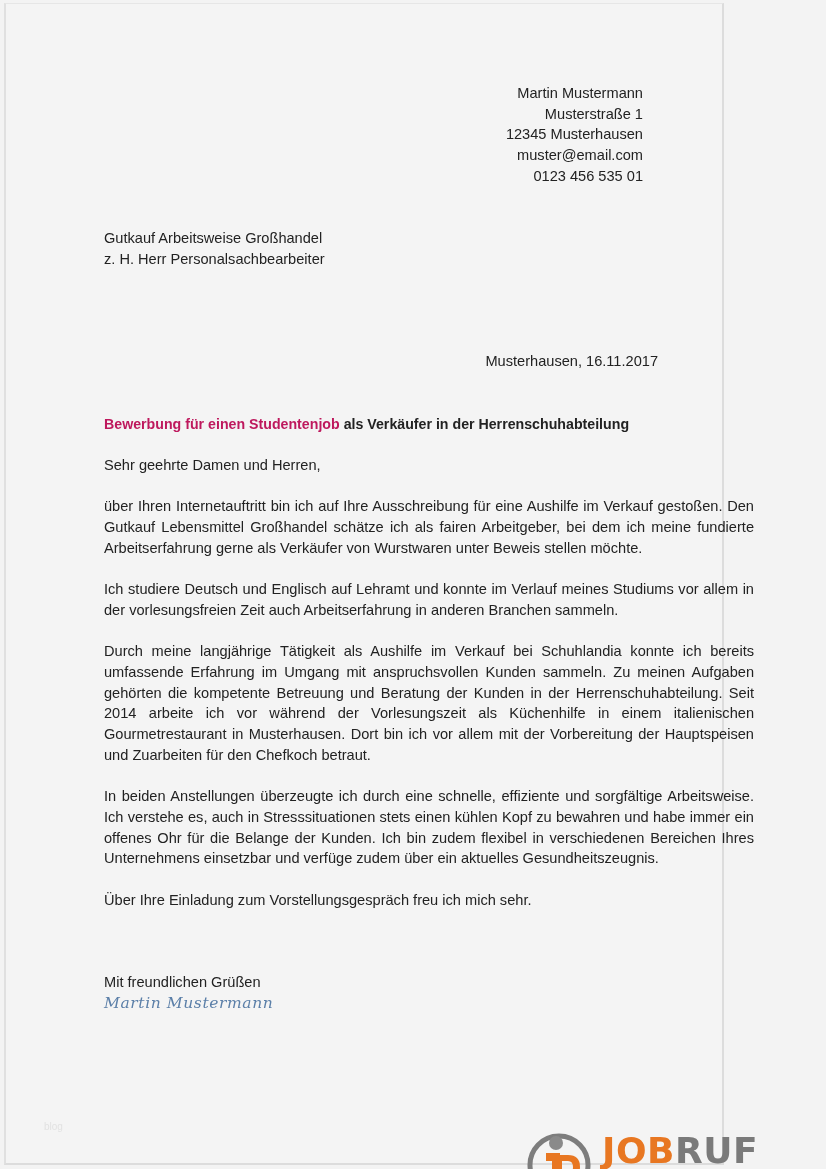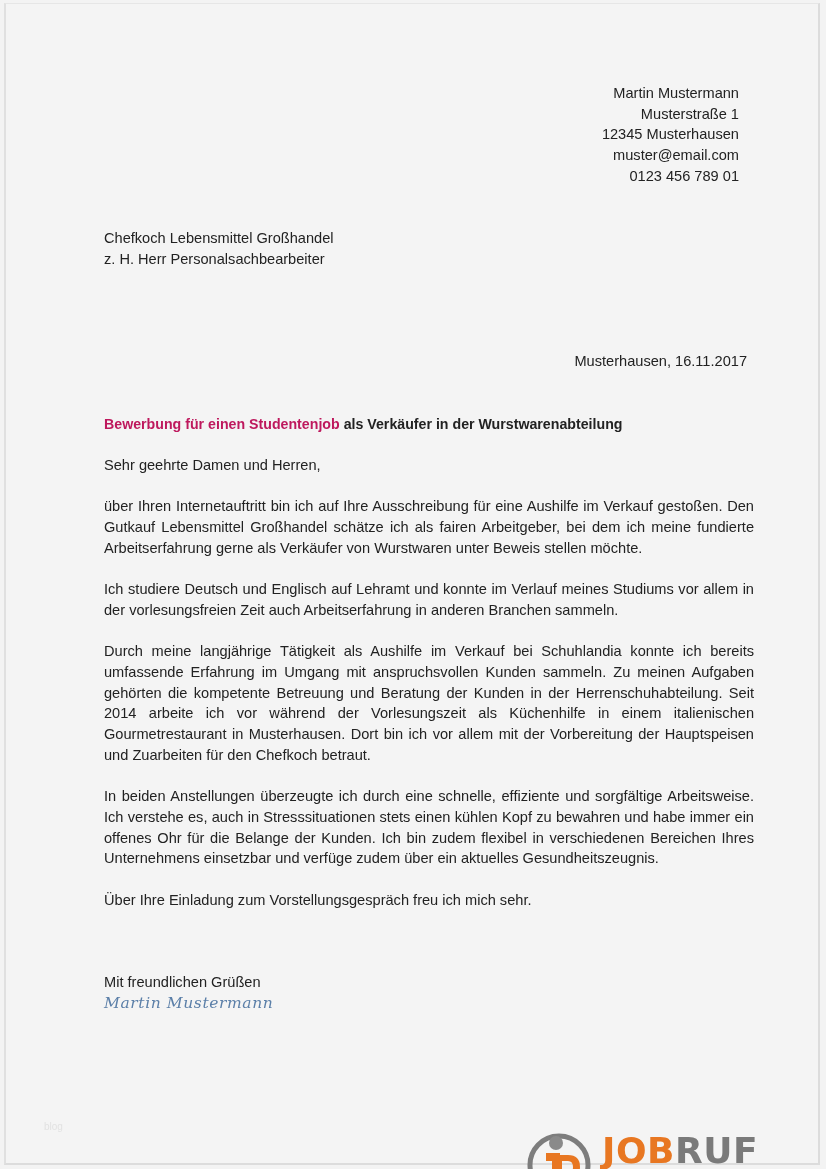--- a/index.html
+++ b/index.html
@@ -12,21 +12,21 @@
       height: 1169px;
       position: relative;
       overflow: hidden;
       font-family: "Liberation Sans", "DejaVu Sans", sans-serif;
       color: #222222;
     }
     .page {
       position: absolute;
       left: 4px;
       top: 3px;
-      width: 816px;
+      width: 720px;
       height: 1162px;
       background: #f4f4f4;
       border-left: 2px solid #e0e0e0;
       border-top: 1px solid #e6e6e6;
       border-right: 2px solid #dcdcdc;
       border-bottom: 2px solid #dcdcdc;
       box-sizing: border-box;
     }
     .text {
       font-size: 14.6px;
@@ -40,21 +40,21 @@
       text-align: right;
     }
     .sender div, .recipient div { white-space: nowrap; }
     .recipient {
       position: absolute;
       left: 98px;
       top: 224px;
     }
     .date {
       position: absolute;
-      right: 71px;
+      right: 64px;
       top: 347px;
       white-space: nowrap;
     }
     .subject {
       position: absolute;
       left: 98px;
       top: 410px;
       font-weight: bold;
       white-space: nowrap;
       font-size: 14.2px;
@@ -136,31 +136,31 @@
 </head>
 <body>
 
 <div class="page">
 
   <div class="sender text">
     <div>Martin Mustermann</div>
     <div>Musterstraße 1</div>
     <div>12345 Musterhausen</div>
     <div>muster@email.com</div>
-    <div>0123 456 789 01</div>
+    <div>0123 456 535 01</div>
   </div>
 
   <div class="recipient text">
-    <div>Chefkoch Lebensmittel Großhandel</div>
+    <div>Gutkauf Arbeitsweise Großhandel</div>
     <div>z. H. Herr Personalsachbearbeiter</div>
   </div>
 
   <div class="date text">Musterhausen, 16.11.2017</div>
 
-  <div class="subject text"><span class="accent">Bewerbung für einen Studentenjob</span><span> als Verkäufer in der Wurstwarenabteilung</span></div>
+  <div class="subject text"><span class="accent">Bewerbung für einen Studentenjob</span><span> als Verkäufer in der Herrenschuhabteilung</span></div>
 
   <div class="body text">
     <p>Sehr geehrte Damen und Herren,</p>
     <p>über Ihren Internetauftritt bin ich auf Ihre Ausschreibung für eine Aushilfe im Verkauf gestoßen. Den Gutkauf Lebensmittel Großhandel schätze ich als fairen Arbeitgeber, bei dem ich meine fundierte Arbeitserfahrung gerne als Verkäufer von Wurstwaren unter Beweis stellen möchte.</p>
     <p>Ich studiere Deutsch und Englisch auf Lehramt und konnte im Verlauf meines Studiums vor allem in der vorlesungsfreien Zeit auch Arbeitserfahrung in anderen Branchen sammeln.</p>
     <p>Durch meine langjährige Tätigkeit als Aushilfe im Verkauf bei Schuhlandia konnte ich bereits umfassende Erfahrung im Umgang mit anspruchsvollen Kunden sammeln. Zu meinen Aufgaben gehörten die kompetente Betreuung und Beratung der Kunden in der Herrenschuhabteilung. Seit 2014 arbeite ich vor während der Vorlesungszeit als Küchenhilfe in einem italienischen Gourmetrestaurant in Musterhausen. Dort bin ich vor allem mit der Vorbereitung der Hauptspeisen und Zuarbeiten für den Chefkoch betraut.</p>
     <p>In beiden Anstellungen überzeugte ich durch eine schnelle, effiziente und sorgfältige Arbeitsweise. Ich verstehe es, auch in Stresssituationen stets einen kühlen Kopf zu bewahren und habe immer ein offenes Ohr für die Belange der Kunden. Ich bin zudem flexibel in verschiedenen Bereichen Ihres Unternehmens einsetzbar und verfüge zudem über ein aktuelles Gesundheitszeugnis.</p>
     <p>Über Ihre Einladung zum Vorstellungsgespräch freu ich mich sehr.</p>
   </div>
 

